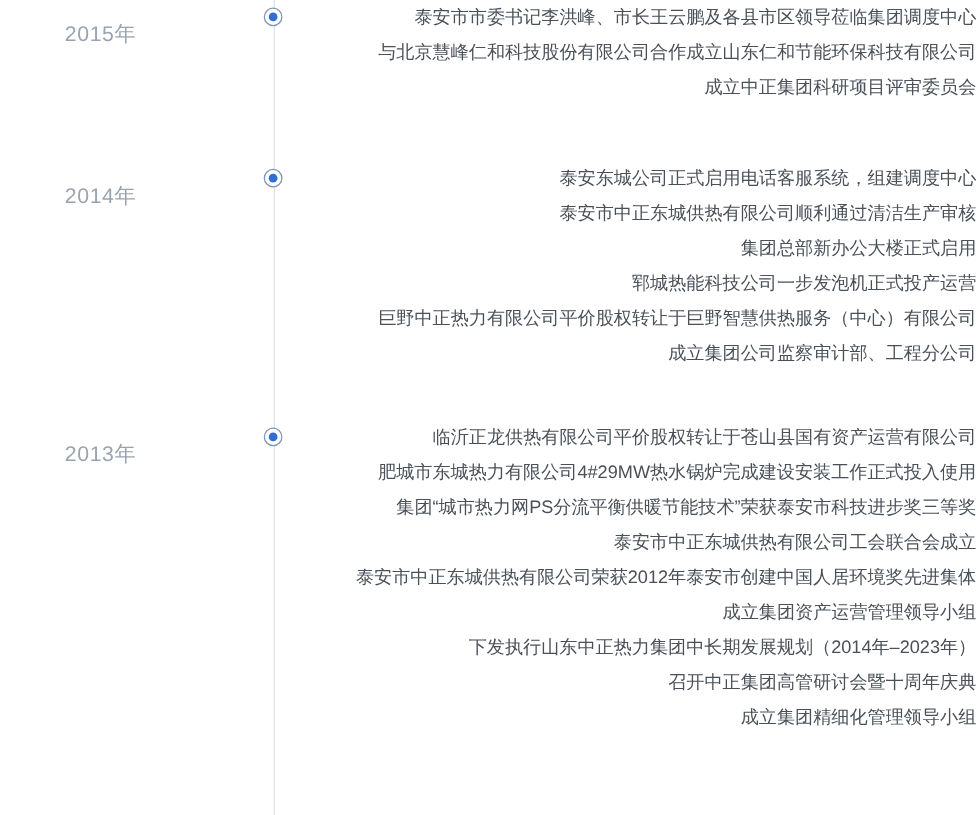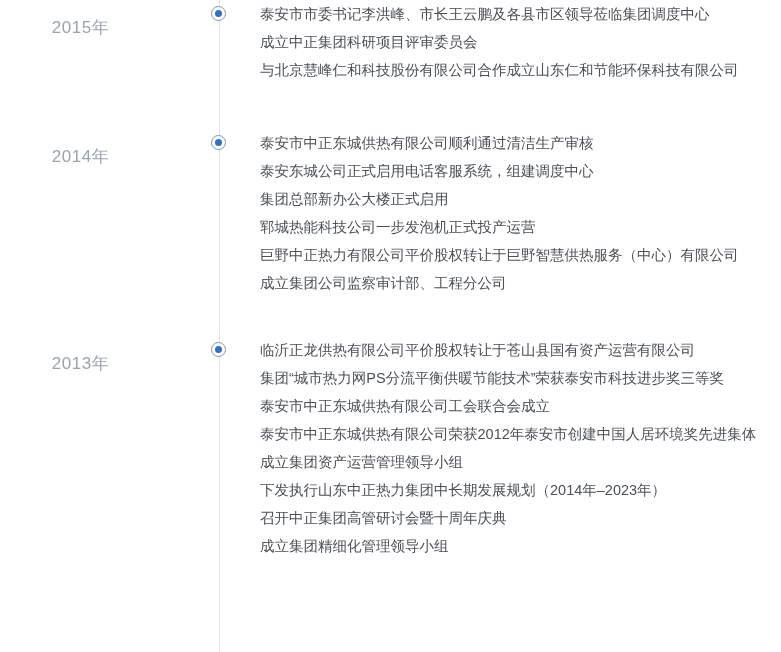--- a/index.html
+++ b/index.html
@@ -68,22 +68,23 @@
     content: "";
     position: absolute;
     left: 3px;
     top: 3px;
     width: 7px;
     height: 7px;
     border-radius: 50%;
     background: #2f6fd0;
   }
   .items {
-    padding-left: 41px;
+    padding-left: 52px;
     flex: 1;
+    text-align: right;
   }
   .item {
     font-size: 14.5px;
     line-height: 28px;
     color: #4a5058;
     white-space: nowrap;
   }
   .block-2015 { margin-top: 0; }
   .block-2014 { margin-top: 45px; }
   .block-2013 { margin-top: 39px; }
@@ -96,51 +97,52 @@
 
   <div class="entry block-2015">
     <div class="year">
       <span class="year-inner">2015年</span>
     </div>
     <div class="marker-col">
       <div class="marker"></div>
     </div>
     <div class="items">
       <div class="item">泰安市市委书记李洪峰、市长王云鹏及各县市区领导莅临集团调度中心</div>
+      <div class="item">与北京慧峰仁和科技股份有限公司合作成立山东仁和节能环保科技有限公司</div>
       <div class="item">成立中正集团科研项目评审委员会</div>
-      <div class="item">与北京慧峰仁和科技股份有限公司合作成立山东仁和节能环保科技有限公司</div>
     </div>
   </div>
 
   <div class="entry block-2014">
     <div class="year">
       <span class="year-inner">2014年</span>
     </div>
     <div class="marker-col">
       <div class="marker"></div>
     </div>
     <div class="items">
+      <div class="item">泰安东城公司正式启用电话客服系统，组建调度中心</div>
       <div class="item">泰安市中正东城供热有限公司顺利通过清洁生产审核</div>
-      <div class="item">泰安东城公司正式启用电话客服系统，组建调度中心</div>
       <div class="item">集团总部新办公大楼正式启用</div>
       <div class="item">郓城热能科技公司一步发泡机正式投产运营</div>
       <div class="item">巨野中正热力有限公司平价股权转让于巨野智慧供热服务（中心）有限公司</div>
       <div class="item">成立集团公司监察审计部、工程分公司</div>
     </div>
   </div>
 
   <div class="entry block-2013">
     <div class="year">
       <span class="year-inner">2013年</span>
     </div>
     <div class="marker-col">
       <div class="marker"></div>
     </div>
     <div class="items">
       <div class="item">临沂正龙供热有限公司平价股权转让于苍山县国有资产运营有限公司</div>
+      <div class="item">肥城市东城热力有限公司4#29MW热水锅炉完成建设安装工作正式投入使用</div>
       <div class="item">集团“城市热力网PS分流平衡供暖节能技术”荣获泰安市科技进步奖三等奖</div>
       <div class="item">泰安市中正东城供热有限公司工会联合会成立</div>
       <div class="item">泰安市中正东城供热有限公司荣获2012年泰安市创建中国人居环境奖先进集体</div>
       <div class="item">成立集团资产运营管理领导小组</div>
       <div class="item">下发执行山东中正热力集团中长期发展规划（2014年–2023年）</div>
       <div class="item">召开中正集团高管研讨会暨十周年庆典</div>
       <div class="item">成立集团精细化管理领导小组</div>
     </div>
   </div>
 </div>

